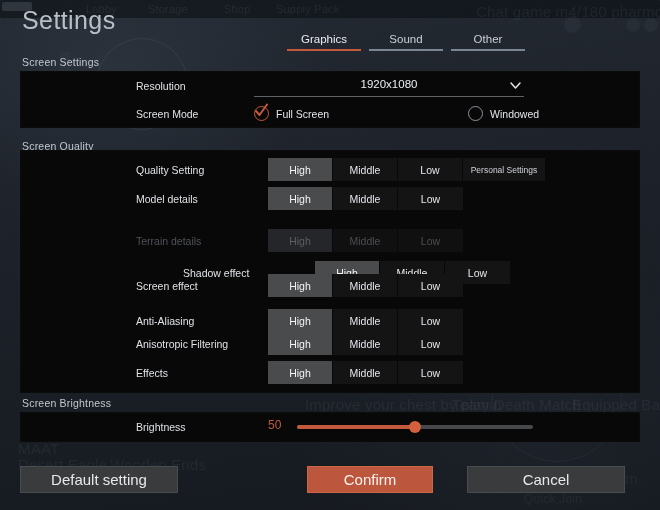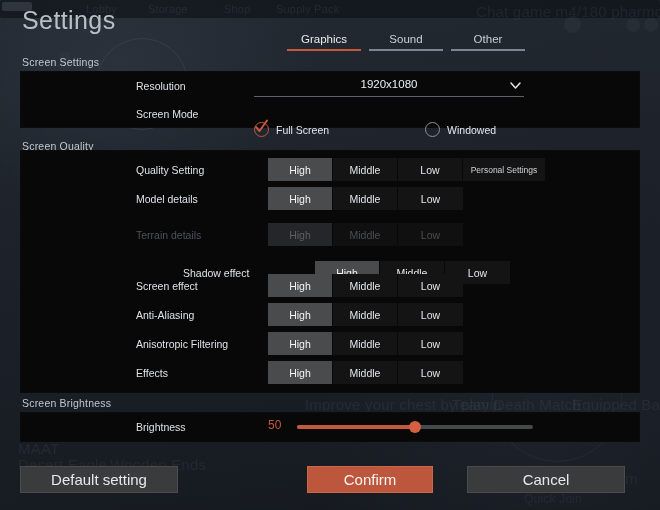--- a/index.html
+++ b/index.html
@@ -143,24 +143,25 @@
   #resolution-chevron {
     position: absolute;
     right: 2px; top: 3px;
     width: 13px; height: 13px;
   }
   #resolution-chevron svg { display: block; }
 
   
   #screen-mode-group {
     position: absolute;
-    left: 234px; top: 16px;
+    left: 234px; top: 0;
     height: 29px;
     display: flex;
     align-items: center;
+    gap: 43px;
   }
   .radio-opt {
     display: flex;
     align-items: center;
     gap: 7px;
     cursor: pointer;
     font-size: 10.5px;
     color: #e3e6ea;
   }
   .radio-opt + .radio-opt { margin-left: 96px; }
@@ -387,21 +388,21 @@
         </div>
       </div>
       <div class="row" style="top: 34px;">
         <div class="row-label">Model details</div>
         <div class="opt-group">
           <div class="opt selected">High</div>
           <div class="opt">Middle</div>
           <div class="opt">Low</div>
         </div>
       </div>
-      <div class="row disabled" style="top: 70px; padding-left: 10px;">
+      <div class="row disabled" style="top: 76px; padding-left: 10px;">
         <div class="row-label">Terrain details</div>
         <div class="opt-group">
           <div class="opt selected">High</div>
           <div class="opt">Middle</div>
           <div class="opt">Low</div>
         </div>
       </div>
       <div class="row" style="top: 108px; margin-left: 47px;">
         <div class="row-label">Shadow effect</div>
         <div class="opt-group">
@@ -411,21 +412,21 @@
         </div>
       </div>
       <div class="row" style="top: 121px;">
         <div class="row-label">Screen effect</div>
         <div class="opt-group">
           <div class="opt selected">High</div>
           <div class="opt">Middle</div>
           <div class="opt">Low</div>
         </div>
       </div>
-      <div class="row" style="top: 150px;">
+      <div class="row" style="top: 156px;">
         <div class="row-label">Anti-Aliasing</div>
         <div class="opt-group">
           <div class="opt selected">High</div>
           <div class="opt">Middle</div>
           <div class="opt">Low</div>
         </div>
       </div>
       <div class="row" style="top: 179px;">
         <div class="row-label">Anisotropic Filtering</div>
         <div class="opt-group">

